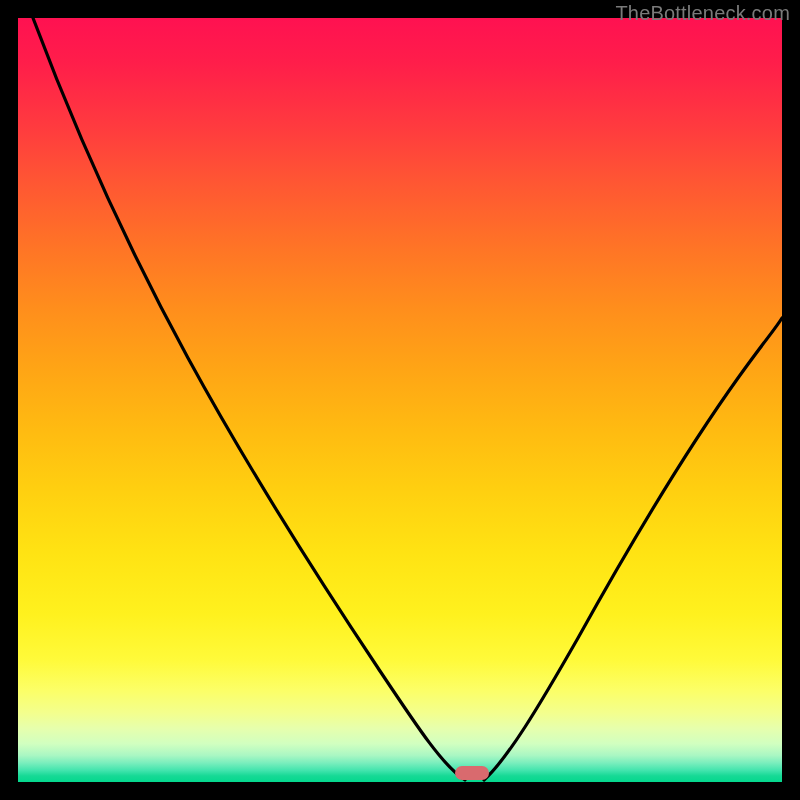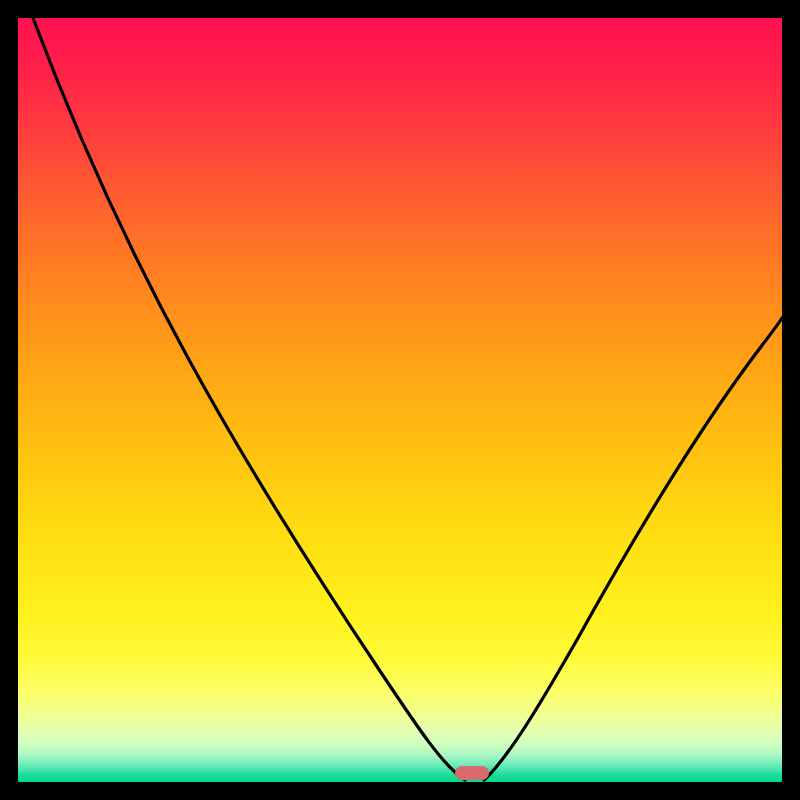--- a/index.html
+++ b/index.html
@@ -92,14 +92,15 @@
       <path d="M 466 762
                C 490 740, 520 690, 560 620
                C 610 530, 670 430, 720 360
                C 745 325, 758 310, 764 300" fill="none" stroke="#000" stroke-width="3.2" stroke-linecap="round"></path>
     </svg>
 
     <div class="marker" style="left:437px; top:748px;"></div>
 
   </div>
 
+  <div class="watermark">TheBottleneck.com</div>
 
 </div>
 
 </body></html>

